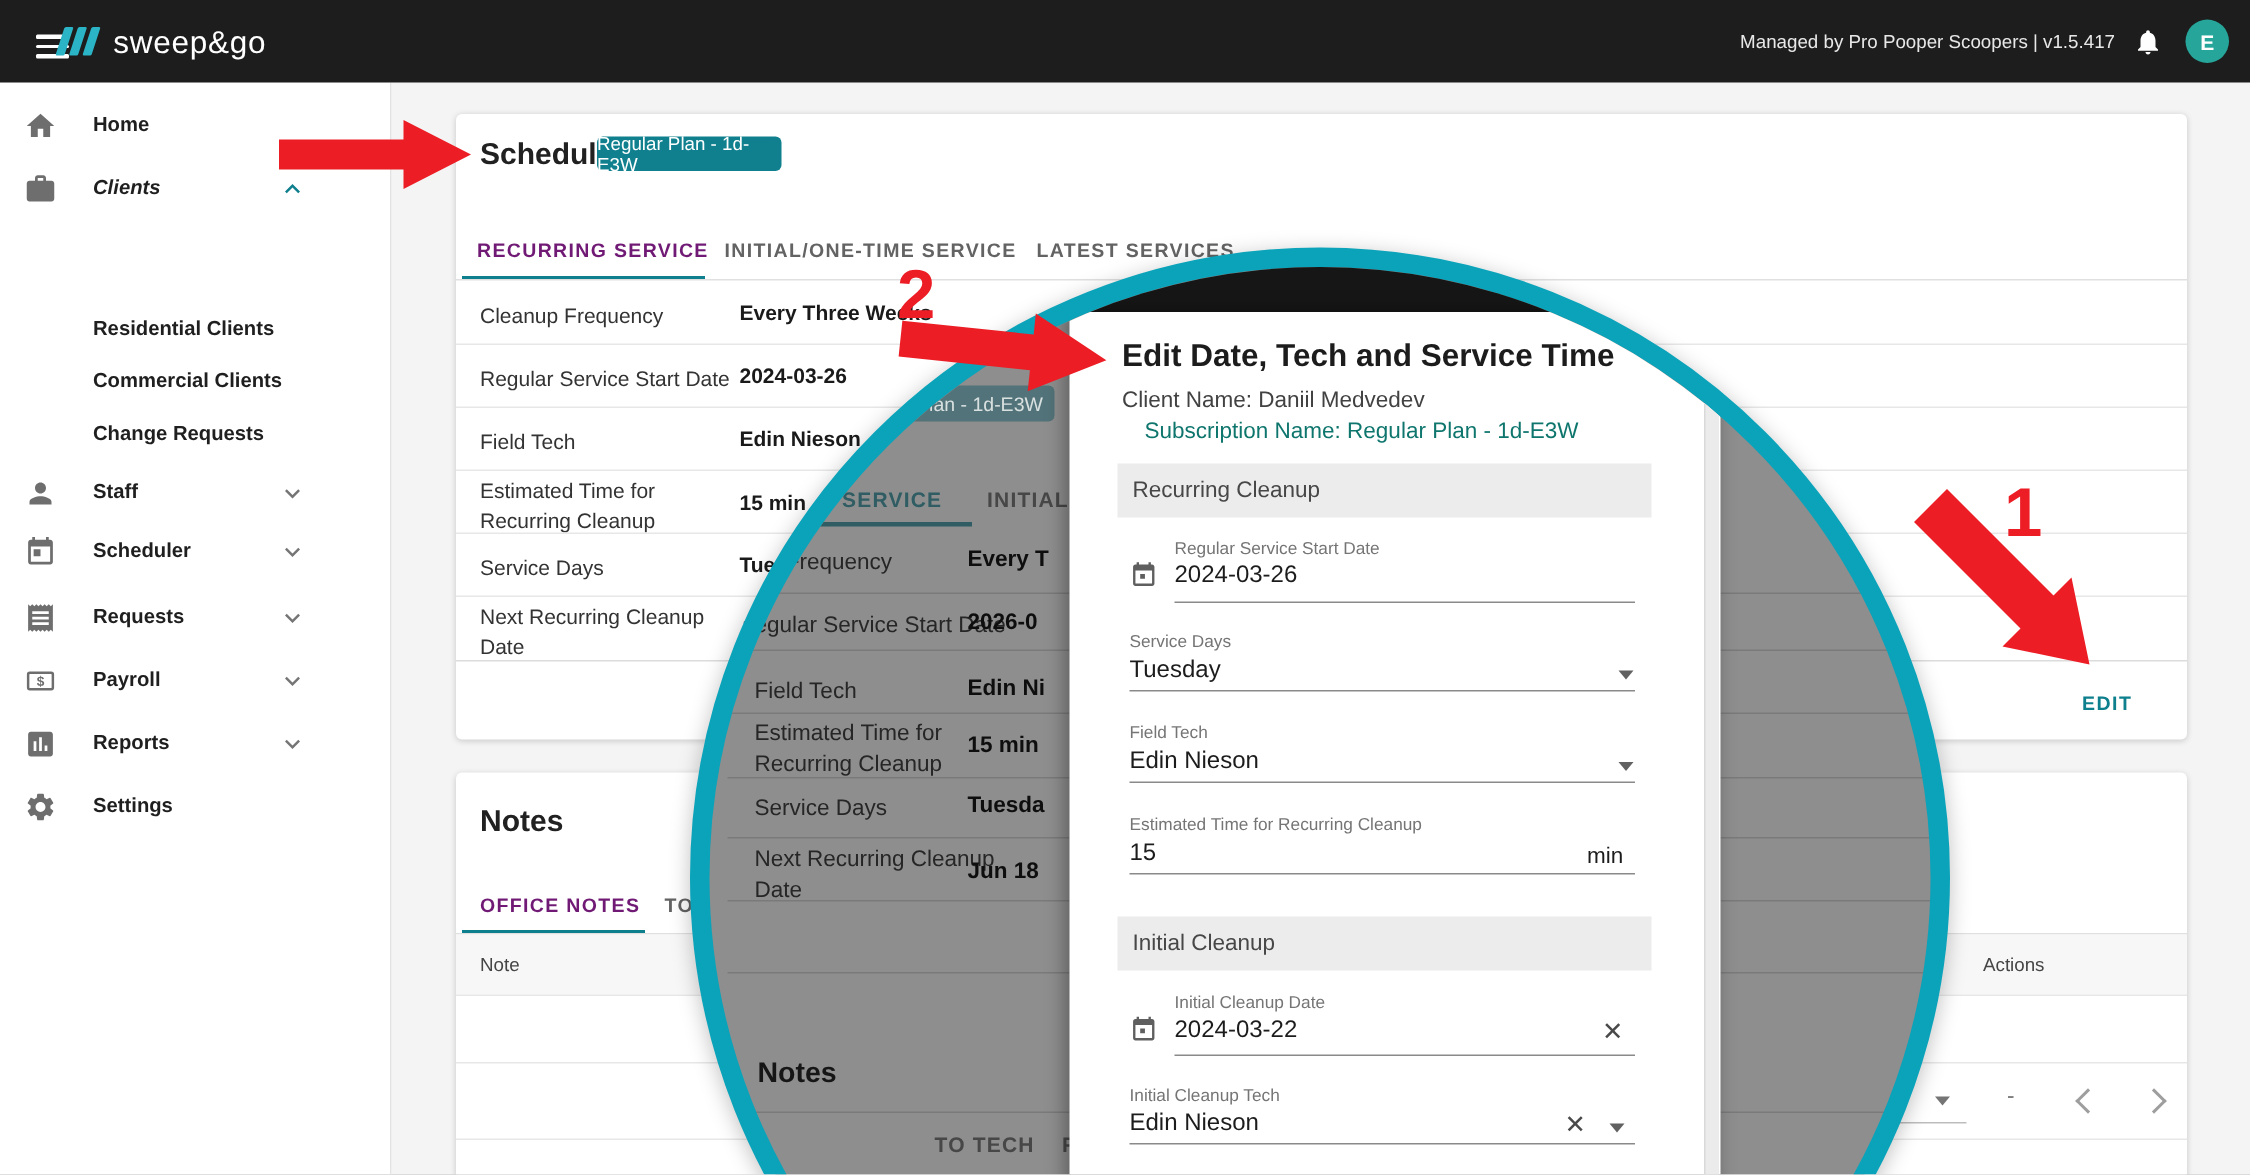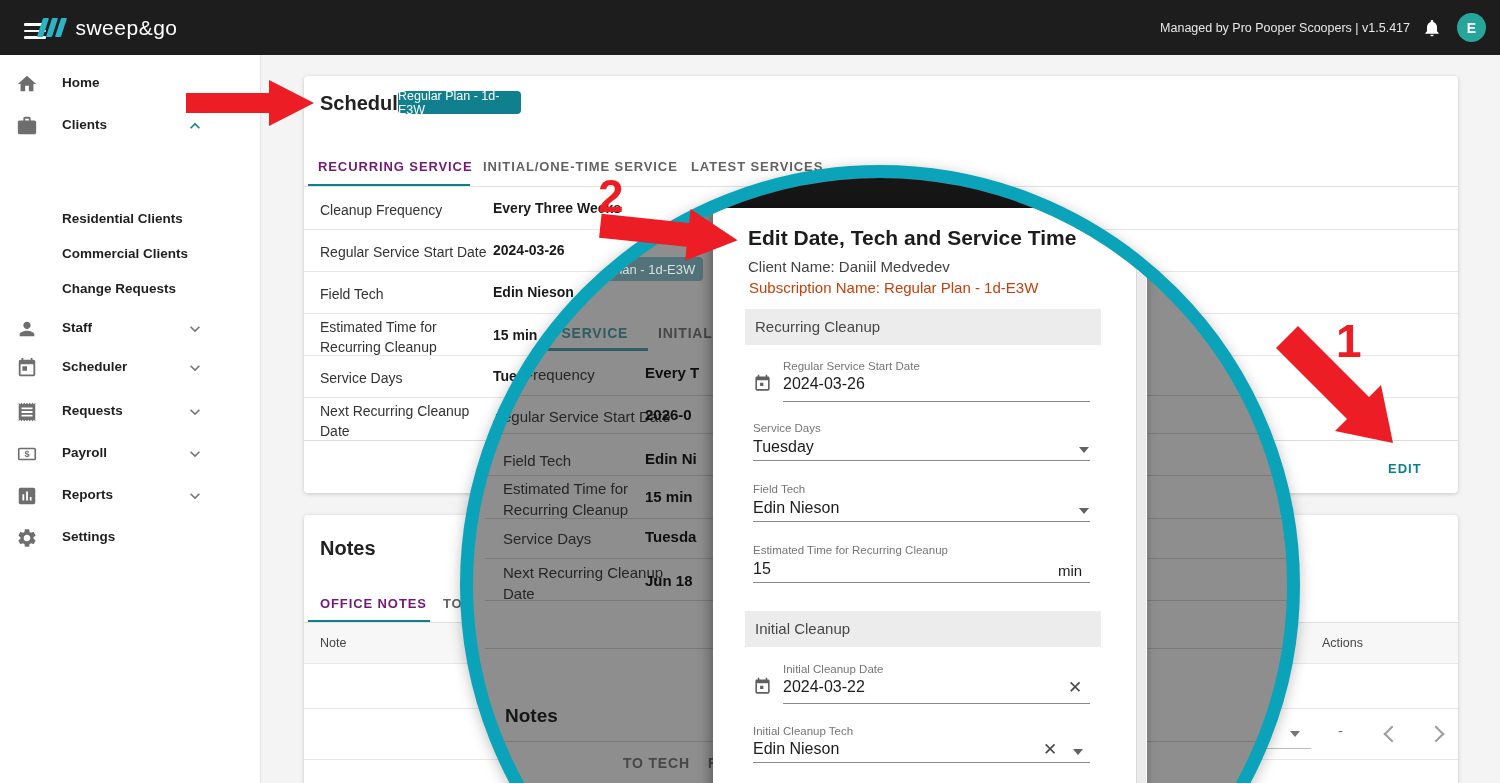--- a/index.html
+++ b/index.html
@@ -79,21 +79,21 @@
       </div>
   </div>
 
   <div id="sidebar">
     <div class="nav-row" style="top:11px;">
       <svg class="nav-ico" viewBox="0 0 24 24">
           <path fill="#6e6e6e" d="M10 20v-6h4v6h5v-8h3L12 3 2 12h3v8z"></path>
         </svg>
       <span class="nav-label">Home</span>
     </div>
-    <div class="nav-row" style="top:53px;">
+    <div class="nav-row" style="top:53px;font-style:italic;">
       <svg class="nav-ico" viewBox="0 0 24 24">
           <path fill="#6e6e6e" d="M20 6h-4V4c0-1.11-.89-2-2-2h-4c-1.11 0-2 .89-2 2v2H4c-1.11 0-1.99.89-1.99 2L2 19c0 1.11.89 2 2 2h16c1.11 0 2-.89 2-2V8c0-1.11-.89-2-2-2zm-6 0h-4V4h4v2z"></path>
         </svg>
       <span class="nav-label">Clients</span>
       <svg class="nav-chev" viewBox="0 0 24 24">
           <path fill="#0e7f8d" d="M7.4 15.4L12 10.8l4.6 4.6L18 14l-6-6-6 6z"></path>
         </svg>
     </div>
     <div class="nav-row" style="top:147px;">
       <span class="nav-label">Residential Clients</span>
@@ -248,21 +248,21 @@
     <div class="dim-line" style="left:674px;top:297px;width:140px;"></div>
     <div class="dim-line" style="left:674px;top:340px;width:140px;"></div>
     <div class="dim-line" style="left:674px;top:380px;width:140px;"></div>
     <div class="dim-line" style="left:674px;top:422px;width:140px;"></div>
     <div class="dim-line" style="left:674px;top:470px;width:140px;"></div>
     <div class="dim-line" style="left:674px;top:563px;width:140px;"></div>
 
     <div id="modal">
       <div class="abs" style="left:35px;top:18px;font-size:21px;font-weight:700;color:#1c1c1c;">Edit Date, Tech and Service Time</div>
       <div class="abs" style="left:35px;top:50px;font-size:15px;color:#424242;">Client Name: Daniil Medvedev</div>
-      <div class="abs" style="left:36px;top:71px;font-size:15px;color:#c2410c;">Subscription Name: Regular Plan - 1d-E3W</div>
+      <div class="abs" style="left:50px;top:71px;font-size:15px;color:#0f766e;">Subscription Name: Regular Plan - 1d-E3W</div>
 
       <div class="m-bar" style="top:101px;">Recurring Cleanup</div>
 
       <div class="m-label" style="left:70px;top:152px;">Regular Service Start Date</div>
       <svg class="abs" style="left:40px;top:166px;" width="19" height="19" viewBox="0 0 24 24">
           <path fill="#5f5f5f" d="M19 3h-1V1h-2v2H8V1H6v2H5c-1.11 0-1.99.9-1.99 2L3 19c0 1.1.89 2 2 2h14c1.1 0 2-.9 2-2V5c0-1.1-.9-2-2-2zm0 16H5V8h14v11zM9 11h4v4H9z"></path>
         </svg>
       <div class="m-value" style="left:70px;top:167px;">2024-03-26</div>
       <div class="m-line" style="left:70px;top:193px;width:307px;"></div>
 

